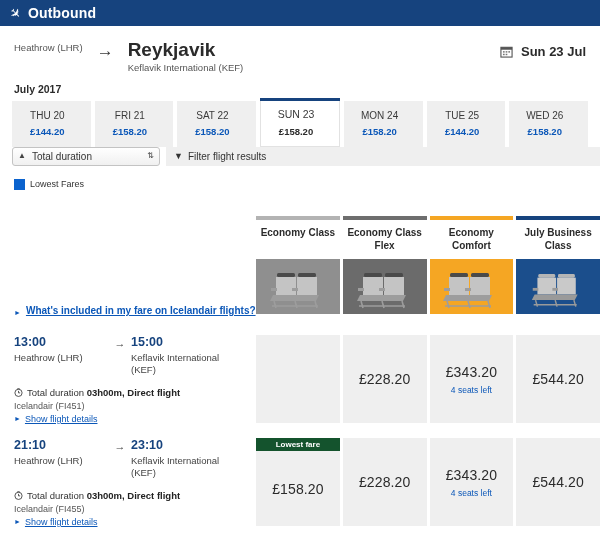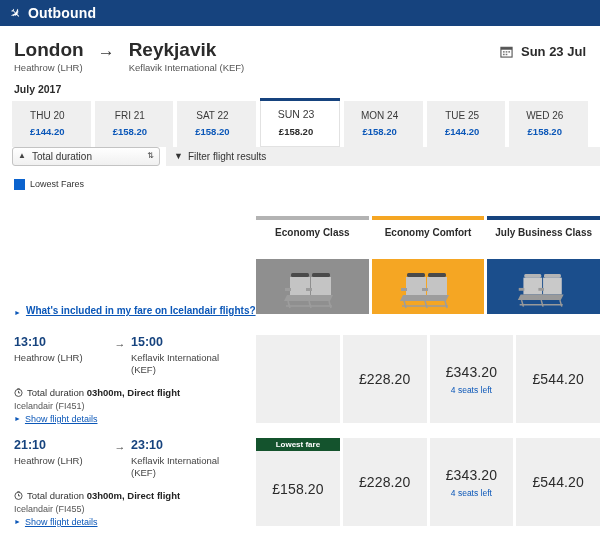--- a/index.html
+++ b/index.html
@@ -139,21 +139,20 @@
 <div class="page">
 
   <div class="topbar">
     <span class="plane">✈</span>
     <span class="title">Outbound</span>
   </div>
 
   <div class="route">
     <div class="city-block">
       <div>
-        <div class="city">London</div>
         <div class="airport">Heathrow (LHR)</div>
       </div>
     </div>
     <div class="arrow">→</div>
     <div class="city-block">
       <div>
         <div class="city">Reykjavik</div>
         <div class="airport">Keflavik International (KEF)</div>
       </div>
     </div>
@@ -239,43 +238,66 @@
       <path d="M28 37 l2 7" stroke="#9d9d9d" stroke-width="1.6" fill="none"></path>
       <path d="M48 37 l2 7" stroke="#9d9d9d" stroke-width="1.6" fill="none"></path>
       <path d="M5 42 h46" stroke="#9d9d9d" stroke-width="1.4" fill="none"></path>
       <path d="M4 24 h6 v3 h-6 z" fill="#9d9d9d"></path>
       <path d="M25 24 h6 v3 h-6 z" fill="#9d9d9d"></path>
     </g>
   </svg>
     </div>
   </div>
   <div class="fare-col">
-    <div class="fare-bar" style="background:#f5a623"></div>
-    <div class="fare-name">Economy Comfort</div>
-    <div class="seat-img" style="background:#f5a623">
+    <div class="fare-bar" style="background:#6e6e6e"></div>
+    <div class="fare-name">Economy Class Flex</div>
+    <div class="seat-img" style="background:#6b6b6b">
 
   <svg class="seat-svg" width="62" height="46" viewBox="0 0 62 46">
     <g>
       <rect x="10" y="9" width="18" height="4" rx="1.5" fill="#4a4a4a"></rect>
       <rect x="31" y="9" width="18" height="4" rx="1.5" fill="#4a4a4a"></rect>
       <path d="M9 13 h20 v18 h-20 z" fill="#c4c4c4"></path>
       <path d="M30 13 h20 v18 h-20 z" fill="#c4c4c4"></path>
       <path d="M6 31 h25 l-3 6 h-25 z" fill="#9d9d9d"></path>
       <path d="M27 31 h25 l-3 6 h-25 z" fill="#9d9d9d"></path>
       <path d="M7 37 l2 7" stroke="#9d9d9d" stroke-width="1.6" fill="none"></path>
       <path d="M28 37 l2 7" stroke="#9d9d9d" stroke-width="1.6" fill="none"></path>
       <path d="M48 37 l2 7" stroke="#9d9d9d" stroke-width="1.6" fill="none"></path>
       <path d="M5 42 h46" stroke="#9d9d9d" stroke-width="1.4" fill="none"></path>
       <path d="M4 24 h6 v3 h-6 z" fill="#9d9d9d"></path>
       <path d="M25 24 h6 v3 h-6 z" fill="#9d9d9d"></path>
     </g>
   </svg>
     </div>
   </div>
   <div class="fare-col">
+    <div class="fare-bar" style="background:#f5a623"></div>
+    <div class="fare-name">Economy Comfort</div>
+    <div class="seat-img" style="background:#f5a623">
+
+  <svg class="seat-svg" width="62" height="46" viewBox="0 0 62 46">
+    <g>
+      <rect x="10" y="9" width="18" height="4" rx="1.5" fill="#4a4a4a"></rect>
+      <rect x="31" y="9" width="18" height="4" rx="1.5" fill="#4a4a4a"></rect>
+      <path d="M9 13 h20 v18 h-20 z" fill="#c4c4c4"></path>
+      <path d="M30 13 h20 v18 h-20 z" fill="#c4c4c4"></path>
+      <path d="M6 31 h25 l-3 6 h-25 z" fill="#9d9d9d"></path>
+      <path d="M27 31 h25 l-3 6 h-25 z" fill="#9d9d9d"></path>
+      <path d="M7 37 l2 7" stroke="#9d9d9d" stroke-width="1.6" fill="none"></path>
+      <path d="M28 37 l2 7" stroke="#9d9d9d" stroke-width="1.6" fill="none"></path>
+      <path d="M48 37 l2 7" stroke="#9d9d9d" stroke-width="1.6" fill="none"></path>
+      <path d="M5 42 h46" stroke="#9d9d9d" stroke-width="1.4" fill="none"></path>
+      <path d="M4 24 h6 v3 h-6 z" fill="#9d9d9d"></path>
+      <path d="M25 24 h6 v3 h-6 z" fill="#9d9d9d"></path>
+    </g>
+  </svg>
+    </div>
+  </div>
+  <div class="fare-col">
     <div class="fare-bar" style="background:#16437E"></div>
     <div class="fare-name">July Business Class</div>
     <div class="seat-img" style="background:#1b4e8c">
 
   <svg class="seat-svg" width="58" height="46" viewBox="0 0 62 46">
     <g>
       <rect x="10" y="9" width="18" height="4" rx="1.5" fill="#b5b5b5"></rect>
       <rect x="31" y="9" width="18" height="4" rx="1.5" fill="#b5b5b5"></rect>
       <path d="M9 13 h20 v18 h-20 z" fill="#c9c9c9"></path>
       <path d="M30 13 h20 v18 h-20 z" fill="#c9c9c9"></path>
@@ -296,21 +318,21 @@
   <div class="included">
     <span class="tri">►</span>
     <span class="included-label">What's included in my fare on Icelandair flights?</span>
   </div>
 
   <div id="flight-rows">
   <div class="flight-row" style="top:335px">
     <div class="flight-info">
       <div class="times">
         <div class="leg">
-          <div class="time">13:10</div>
+          <div class="time">13:00</div>
           <div class="place">Heathrow (LHR)</div>
         </div>
         <div class="mid-arrow">→</div>
         <div class="leg dest">
           <div class="time">15:00</div>
           <div class="place">Keflavik International (KEF)</div>
         </div>
       </div>
       <div class="dur">
         <svg class="clock" viewBox="0 0 10 10">

